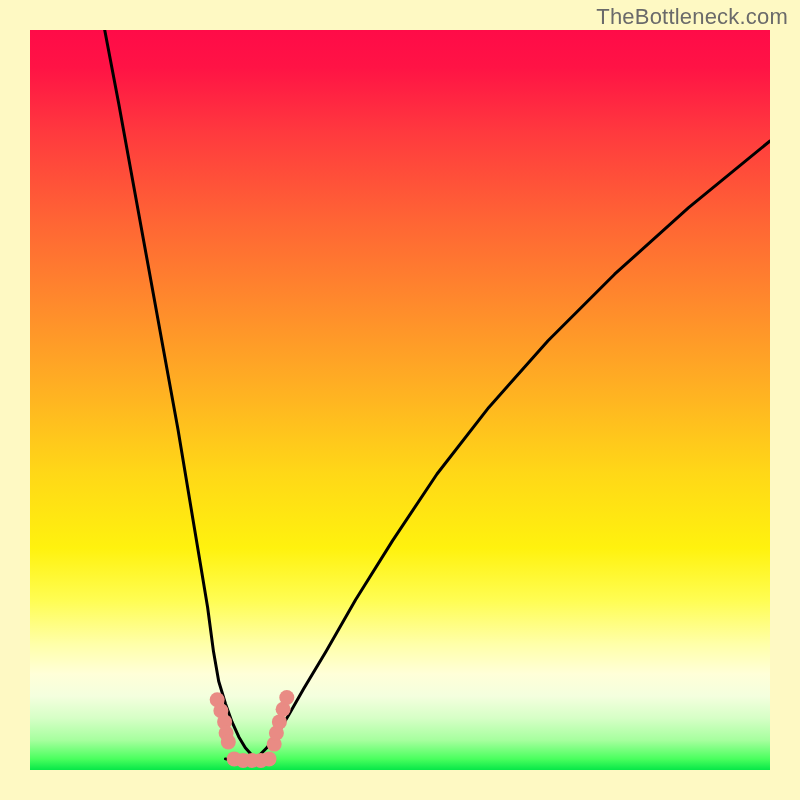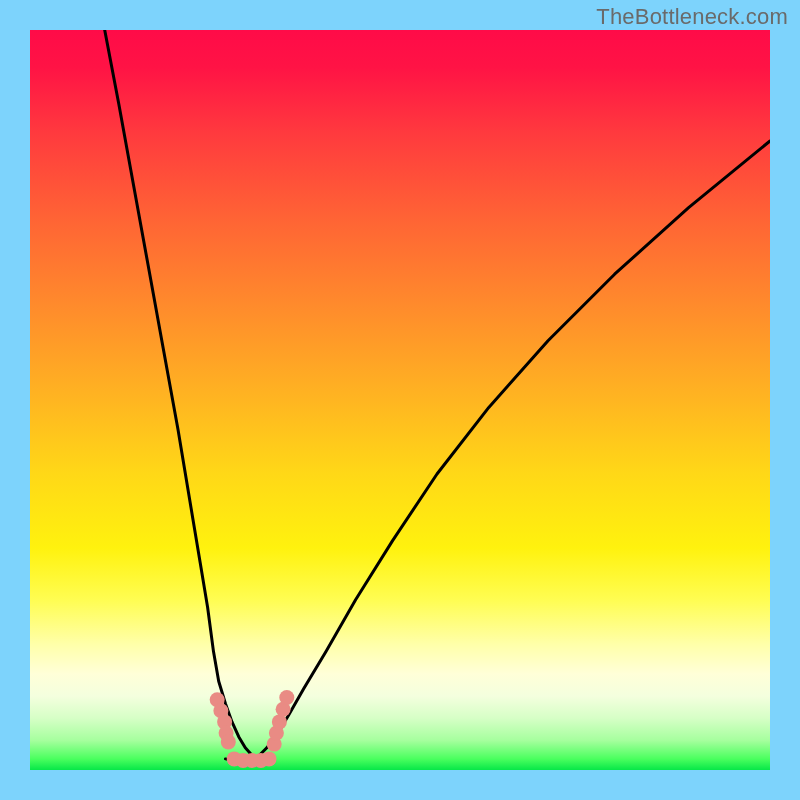--- a/index.html
+++ b/index.html
@@ -8,21 +8,21 @@
     width: 800px;
     height: 800px;
     overflow: hidden;
     background: #000;
     font-family: Arial, Helvetica, sans-serif;
   }
   .outer {
     position: relative;
     width: 800px;
     height: 800px;
-    background: #7dd3fc;
+    background: #fef9c3;
   }
   .plot {
     position: absolute;
     left: 30px;
     top: 30px;
     width: 740px;
     height: 740px;
     overflow: hidden;
   }
   .gradient {

